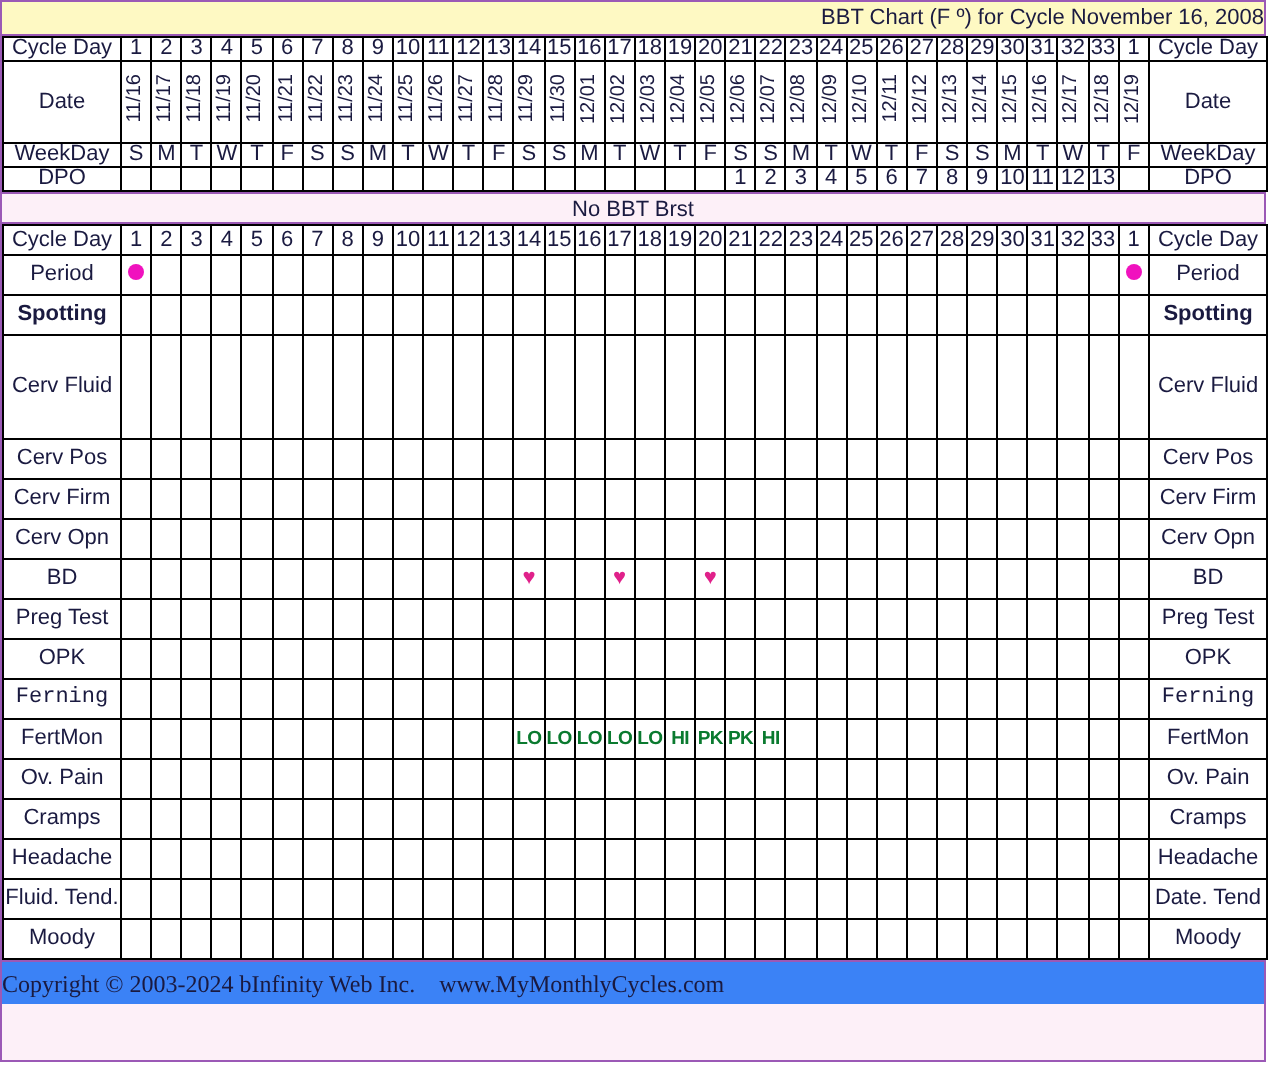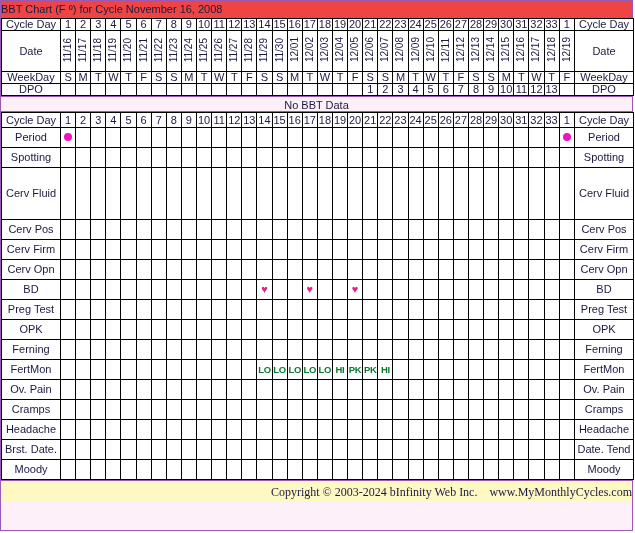--- a/index.html
+++ b/index.html
@@ -15,24 +15,24 @@
     width:633px;height:531px;
     border:1px solid #9b59b6;
     box-sizing:border-box;
     background:#fdf0f8;
     display:flex;
     flex-direction:column;
   }
   
   .chart-title{
     height:17px;line-height:17px;
-    text-align:left;
+    text-align:right;
     font-size:11px;
     color:#1a1a40;
-    background:#ef4444;
+    background:#fef9c3;
     border-bottom:1px solid #9b59b6;
     box-sizing:border-box;
   }
   
   table.grid{
     border-collapse:collapse;
     table-layout:fixed;
     width:633px;
   }
   table.grid td{
@@ -100,22 +100,22 @@
     color:#0a7a2f;
     font-weight:bold;
     font-size:9.5px;
     letter-spacing:-0.3px;
     margin-top:44px;
   }
   
   .footer{
     height:22px;
     line-height:22px;
-    text-align:right;
-    background:#fef9c3;
+    text-align:left;
+    background:#3b82f6;
     border-top:1px solid #9b59b6;
     font-family:"Liberation Serif", serif;
     font-size:12px;
     color:#1a1a40;
     box-sizing:border-box;
   }
   .footer span{white-space:pre;}
 </style>
 </head>
 <body>
@@ -274,21 +274,21 @@
           <td class="dpo">10</td>
           <td class="dpo">11</td>
           <td class="dpo">12</td>
           <td class="dpo">13</td>
           <td class="dpo"></td>
           <td class="lbl-r">DPO</td>
         </tr>
     </tbody>
   </table>
 
-  <div class="nobbt">No BBT Data</div>
+  <div class="nobbt">No BBT Brst</div>
 
   <table class="grid">
     <tbody>
         <tr style="height: 15px;">
           <td class="lbl">Cycle Day</td>
           <td class="cd">1</td>
           <td class="cd">2</td>
           <td class="cd">3</td>
           <td class="cd">4</td>
           <td class="cd">5</td>
@@ -354,21 +354,21 @@
           <td></td>
           <td></td>
           <td></td>
           <td></td>
           <td></td>
           <td></td>
           <td></td>
           <td><span class="dot"></span></td>
           <td class="lbl-r">Period</td>
         </tr>
-        <tr style="height: 20px;">
+        <tr style="height: 20px; font-weight: bold;">
           <td class="lbl">Spotting</td>
           <td></td>
           <td></td>
           <td></td>
           <td></td>
           <td></td>
           <td></td>
           <td></td>
           <td></td>
           <td></td>
@@ -658,21 +658,21 @@
           <td></td>
           <td></td>
           <td></td>
           <td></td>
           <td></td>
           <td></td>
           <td></td>
           <td></td>
           <td class="lbl-r">OPK</td>
         </tr>
-        <tr style="height: 20px;">
+        <tr style="height: 20px; font-family: Liberation Mono, monospace;">
           <td class="lbl">Ferning</td>
           <td></td>
           <td></td>
           <td></td>
           <td></td>
           <td></td>
           <td></td>
           <td></td>
           <td></td>
           <td></td>
@@ -849,21 +849,21 @@
           <td></td>
           <td></td>
           <td></td>
           <td></td>
           <td></td>
           <td></td>
           <td></td>
           <td class="lbl-r">Headache</td>
         </tr>
         <tr style="height: 20px;">
-          <td class="lbl">Brst. Date.</td>
+          <td class="lbl">Fluid. Tend.</td>
           <td></td>
           <td></td>
           <td></td>
           <td></td>
           <td></td>
           <td></td>
           <td></td>
           <td></td>
           <td></td>
           <td></td>

